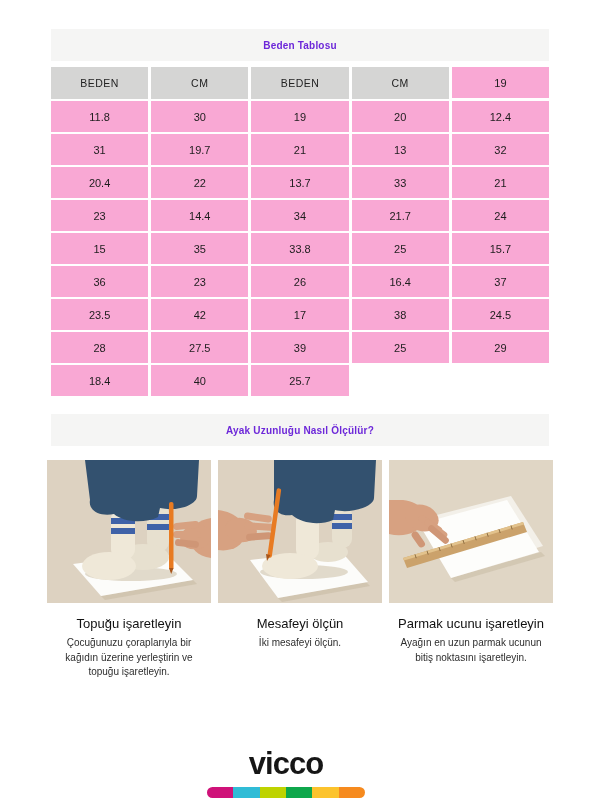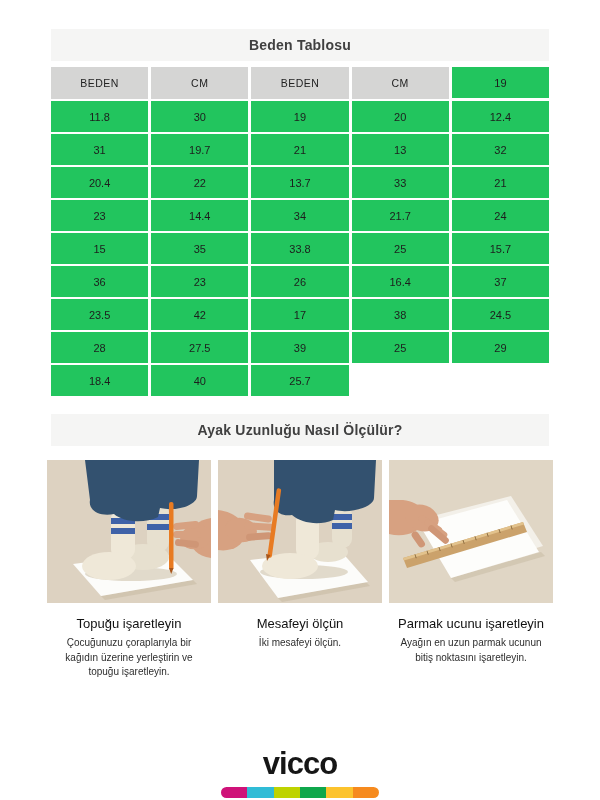--- a/index.html
+++ b/index.html
@@ -10,33 +10,33 @@
     overflow: hidden;
     font-family: "Liberation Sans", sans-serif;
     color: #1d1d1d;
   }
   .content { padding: 29px 51px 0 51px; }
 
   .sec-header {
     height: 32px;
     background: #f5f5f4;
     display: flex; align-items: center; justify-content: center;
-    font-weight: bold; font-size: 14px; color: #404040;
+    font-weight: bold; font-size: 10px; color: #6d28d9;
     letter-spacing: 0.2px;
   }
   .measure-header { margin-top: 18px; }
 
   .size-grid {
     display: grid;
     grid-template-columns: repeat(5, 1fr);
     gap: 2px 3px;
     margin-top: 6px;
   }
   .cell {
-    background: #22c55e;
+    background: #f9a8d4;
     height: 31px;
     display: flex; align-items: center; justify-content: center;
     font-size: 11px; color: #1d1d1d;
   }
   .cell.head {
     background: #d5d5d4;
     height: 32px;
     font-size: 10.5px;
     letter-spacing: 0.5px;
     color: #222222;
@@ -44,21 +44,21 @@
 
   .photos { display: flex; gap: 7px; margin: 14px -4px 0; }
   .photo { flex: 1; height: 143px; background: #ddd2c1; }
   .photo svg { display: block; width: 100%; height: 100%; }
 
   .captions { display: flex; gap: 7px; margin: 13px -4px 0; }
   .caption { flex: 1; text-align: center; }
   .cap-title { font-size: 13px; font-weight: normal; color: #111111; margin-bottom: 5px; }
   .cap-body { font-size: 10px; line-height: 1.45; color: #2e2e2e; padding: 0 3px; }
 
-  .brand { position: absolute; left: 14px; top: 746px; width: 572px; text-align: center; }
+  .brand { position: absolute; left: 0; top: 746px; width: 572px; text-align: center; }
   .logo {
     font-size: 31px; font-weight: bold; letter-spacing: -1px;
     color: #161616; line-height: 36px;
   }
   .color-bar {
     width: 158px; height: 11px;
     margin: 5px auto 0;
     border-radius: 6px; overflow: hidden;
     display: flex;
   }

